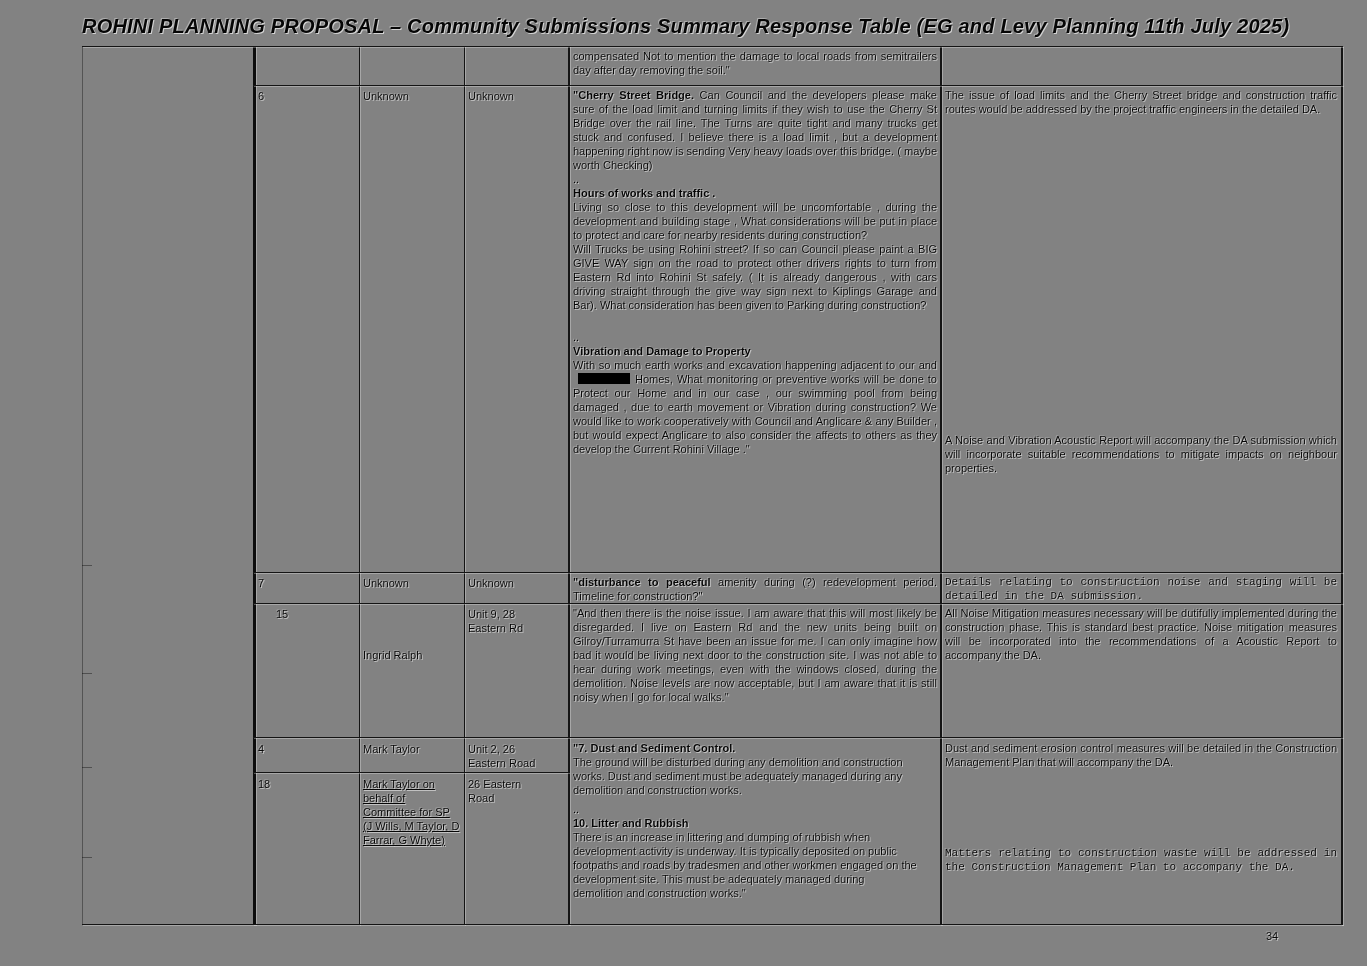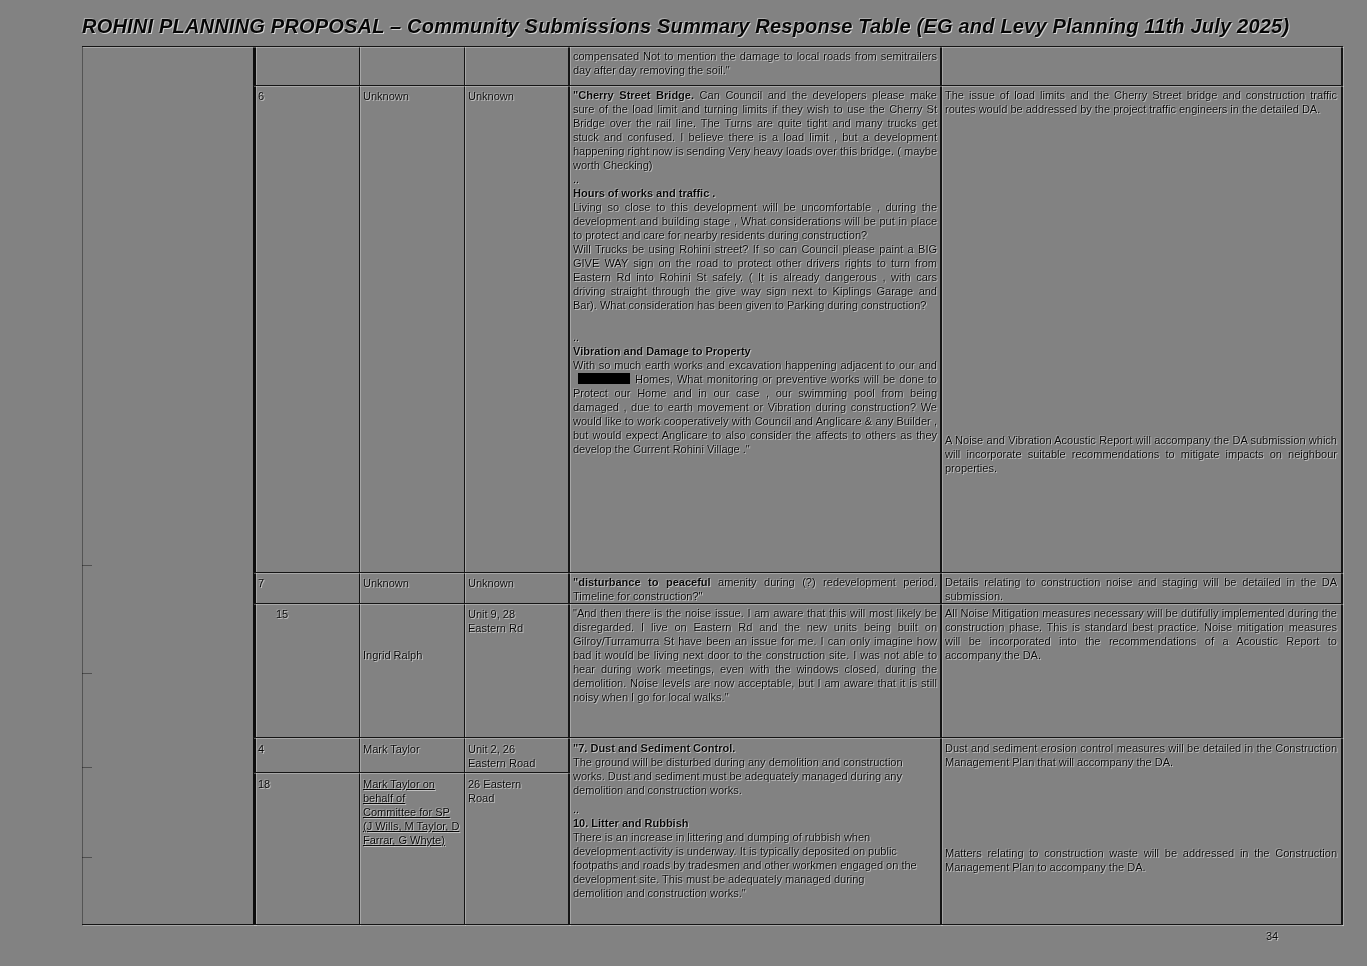--- a/index.html
+++ b/index.html
@@ -78,21 +78,21 @@
 
     <div class="cell just" style="left:863px;top:42px;width:392px;">The issue of load limits and the Cherry Street bridge and construction traffic routes would be addressed by the project traffic engineers in the detailed DA.</div>
     <div class="cell just" style="left:863px;top:379px;width:392px;margin-top:8px;">A Noise and Vibration Acoustic Report will accompany the DA submission which will incorporate suitable recommendations to mitigate impacts on neighbour properties.</div>
 
     <div class="cell" style="left:176px;top:530px;width:90px;">7</div>
     <div class="cell" style="left:281px;top:530px;width:97px;">Unknown</div>
     <div class="cell" style="left:386px;top:530px;width:72px;">Unknown</div>
     <div class="cell just" style="left:491px;top:529px;width:364px;">
       <p><span class="b">"disturbance to peaceful</span><span> amenity during (?) redevelopment period. Timeline for construction?"</span></p>
     </div>
-    <div class="cell just" style="left:863px;top:529px;width:392px;">Details relating to construction noise and staging will be detailed in the DA submission.</div>
+    <div class="cell just" style="left:863px;top:529px;width:392px;font-family:Liberation Mono, monospace;">Details relating to construction noise and staging will be detailed in the DA submission.</div>
 
     <div class="cell" style="left:176px;top:561px;width:90px;padding-left:18px;">15</div>
     <div class="cell" style="left:281px;top:561px;width:97px;margin-top:41px;">Ingrid Ralph</div>
     <div class="cell" style="left:386px;top:561px;width:72px;">Unit 9, 28 Eastern Rd</div>
     <div class="cell just" style="left:491px;top:560px;width:364px;">"And then there is the noise issue. I am aware that this will most likely be disregarded. I live on Eastern Rd and the new units being built on Gilroy/Turramurra St have been an issue for me. I can only imagine how bad it would be living next door to the construction site. I was not able to hear during work meetings, even with the windows closed, during the demolition. Noise levels are now acceptable, but I am aware that it is still noisy when I go for local walks."</div>
     <div class="cell just" style="left:863px;top:560px;width:392px;">All Noise Mitigation measures necessary will be dutifully implemented during the construction phase. This is standard best practice. Noise mitigation measures will be incorporated into the recommendations of a Acoustic Report to accompany the DA.</div>
 
     <div class="cell" style="left:176px;top:696px;width:90px;">4</div>
     <div class="cell" style="left:281px;top:696px;width:97px;">Mark Taylor</div>
     <div class="cell" style="left:386px;top:696px;width:72px;">Unit 2, 26 Eastern Road</div>
@@ -102,19 +102,19 @@
     <div class="cell" style="left:386px;top:731px;width:72px;">26 Eastern Road</div>
 
     <div class="cell" style="left:491px;top:695px;width:344px;">
       <p class="b">"7. Dust and Sediment Control.</p>
       <p>The ground will be disturbed during any demolition and construction works. Dust and sediment must be adequately managed during any demolition and construction works.</p>
       <p class="gapT">..</p>
       <p class="b">10. Litter and Rubbish</p>
       <p>There is an increase in littering and dumping of rubbish when development activity is underway. It is typically deposited on public footpaths and roads by tradesmen and other workmen engaged on the development site. This must be adequately managed during demolition and construction works."</p>
     </div>
     <div class="cell just" style="left:863px;top:695px;width:392px;">Dust and sediment erosion control measures will be detailed in the Construction Management Plan that will accompany the DA.</div>
-    <div class="cell just" style="left:863px;top:800px;width:392px;">Matters relating to construction waste will be addressed in the Construction Management Plan to accompany the DA.</div>
+    <div class="cell just" style="left:863px;top:800px;width:392px;font-family:Liberation Mono, monospace;">Matters relating to construction waste will be addressed in the Construction Management Plan to accompany the DA.</div>
 
   </div>
 
   <div class="pgnum">34</div>
 
 </div>
 
 </body></html>

